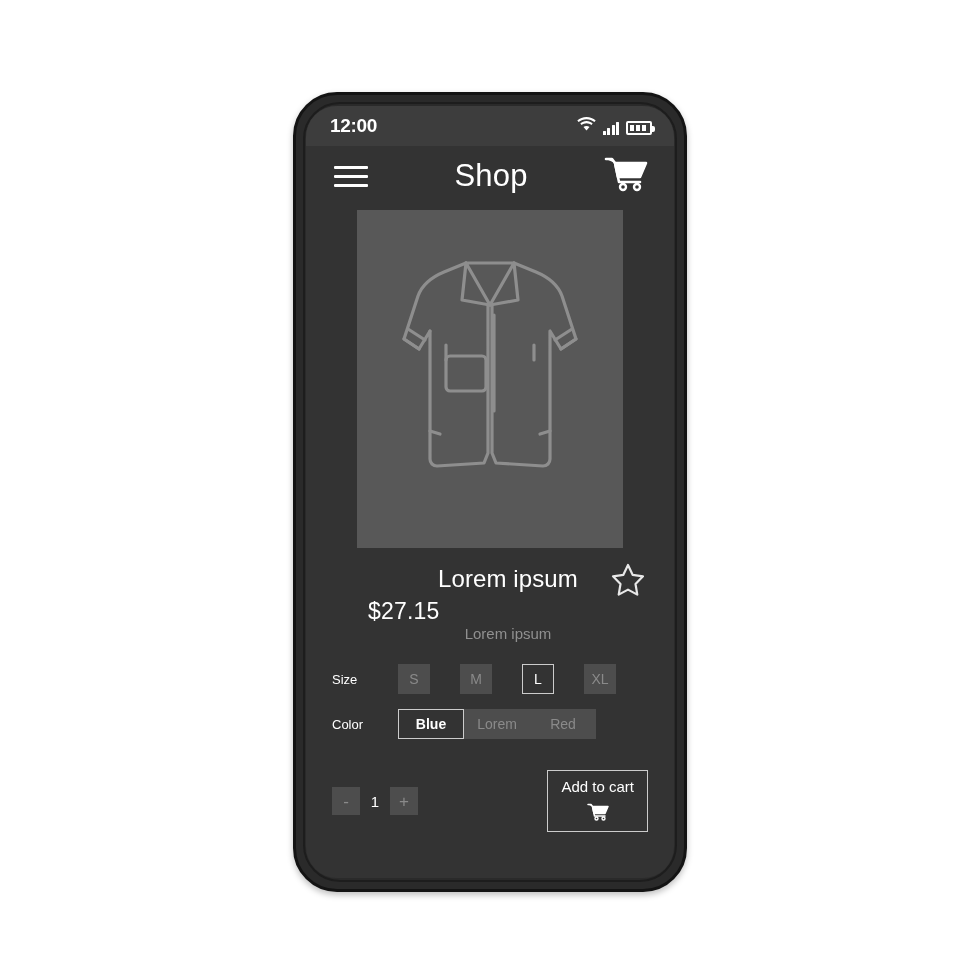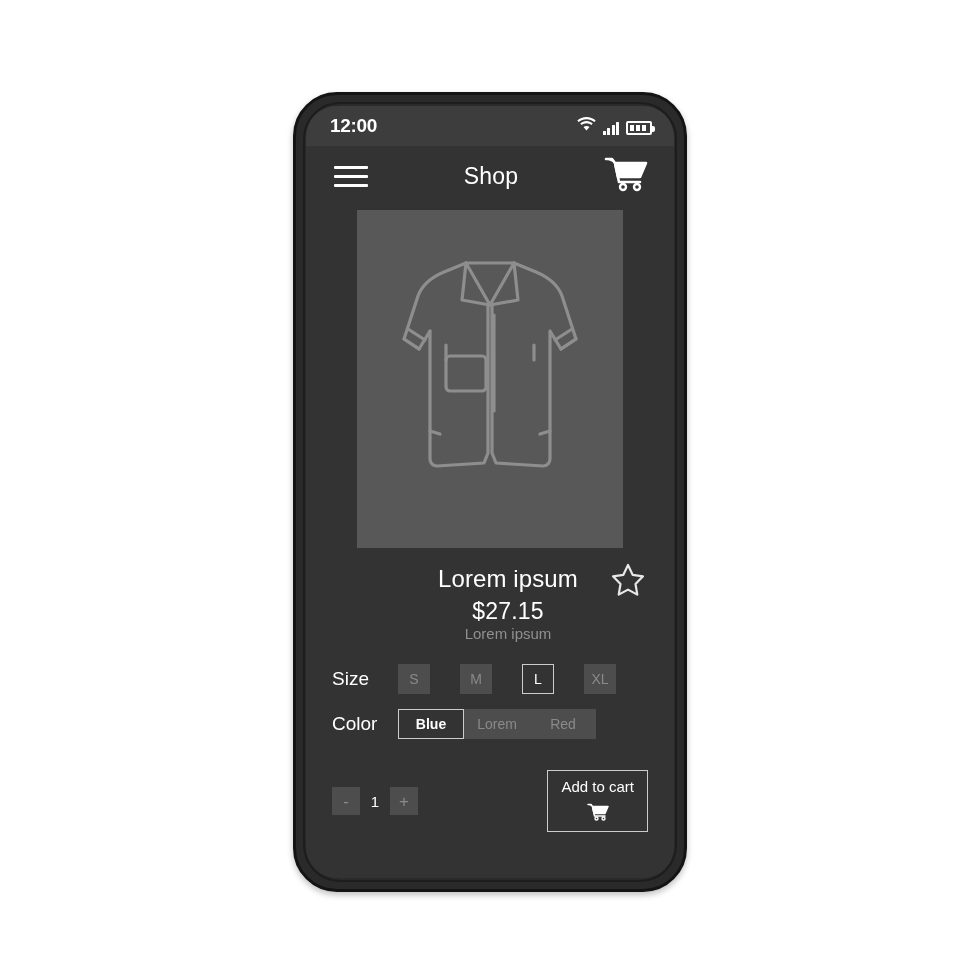--- a/index.html
+++ b/index.html
@@ -124,21 +124,21 @@
     cursor: pointer;
   }
   .hamburger span {
     display: block;
     height: 3px;
     background: #ffffff;
     border-radius: 1px;
   }
   .app-title {
     color: #ffffff;
-    font-size: 23px;
+    font-size: 31px;
     font-weight: normal;
     letter-spacing: 0.2px;
     position: absolute;
     left: 0; right: 0;
     text-align: center;
     pointer-events: none;
   }
   .app-bar-inner-rel { position: relative; width: 100%; display:flex; align-items:center; justify-content:space-between; }
 
   
@@ -176,21 +176,20 @@
     font-size: 24px;
     letter-spacing: 0.1px;
   }
   .fav-star {
     position: absolute;
     right: 2px;
     top: 0px;
     cursor: pointer;
   }
   .product-price {
-    text-align: center;
     color: #ffffff;
     font-size: 23px;
     margin-top: 2px;
     letter-spacing: 0.2px;
   }
   .product-subtitle {
     text-align: center;
     color: #909090;
     font-size: 15px;
     margin-top: 0px;
@@ -201,21 +200,21 @@
     flex: 0 0 auto;
     padding: 22px 26px 0 26px;
   }
   .option-row {
     display: flex;
     align-items: center;
     margin-bottom: 15px;
   }
   .option-label {
     color: #ffffff;
-    font-size: 19px;
+    font-size: 13px;
     width: 66px;
     flex: 0 0 auto;
   }
   .chips {
     display: flex;
     align-items: center;
     flex: 1 1 auto;
   }
   .chips.size-chips { gap: 30px; }
   .chips.color-chips { }

